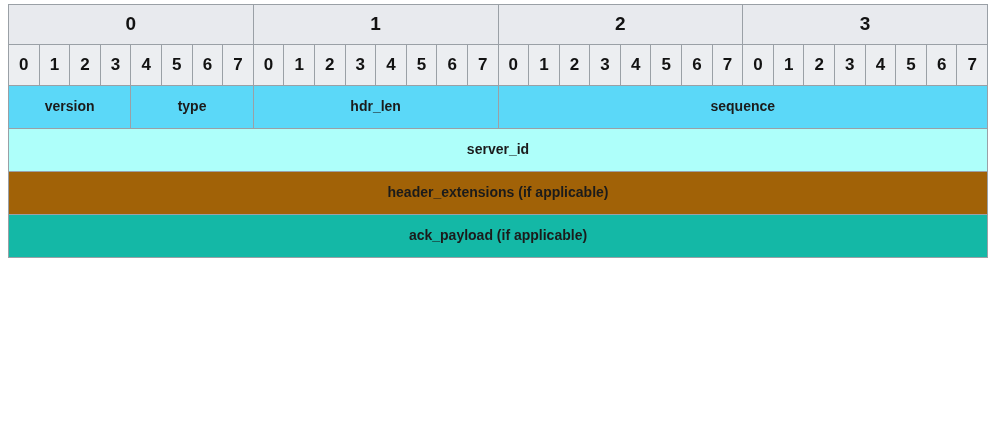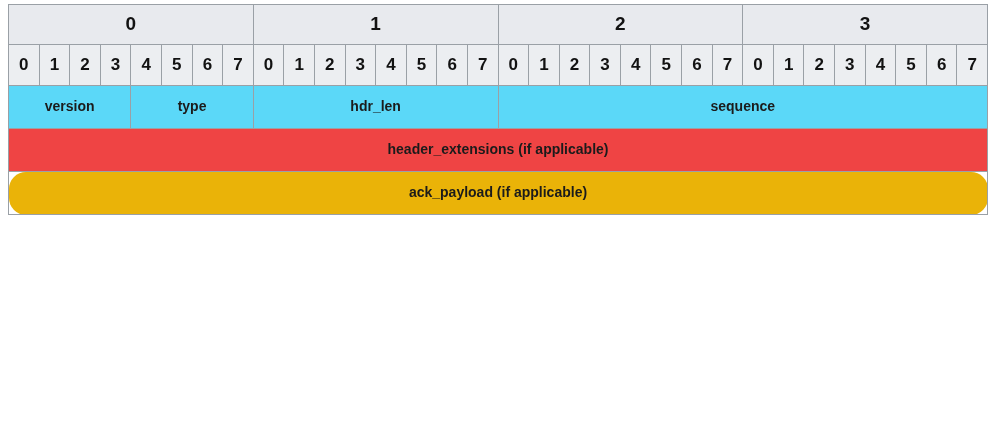--- a/index.html
+++ b/index.html
@@ -54,22 +54,22 @@
   
   tr.field-row td {
     height: 42px;
     font-size: 14px;
     font-weight: bold;
     color: #1b1b1b;
   }
 
   td.fill-cyan-strong { background: #5bd8f8; }
   td.fill-cyan-light  { background: #aefffa; }
-  td.fill-pink        { background: #ef4444; }
-  td.fill-white       { background: #eab308; border-radius: 17px; }
+  td.fill-pink        { background: #a16207; }
+  td.fill-white       { background: #14b8a6; }
 </style>
 </head>
 <body>
 
 <table class="packet-diagram">
   <colgroup id="bit-colgroup">
       <col style="width: 3.125%;">
       <col style="width: 3.125%;">
       <col style="width: 3.125%;">
       <col style="width: 3.125%;">
@@ -143,19 +143,22 @@
         <td>6</td>
         <td>7</td>
       </tr>
       <tr class="field-row">
         <td colspan="4" class="fill-cyan-strong">version</td>
         <td colspan="4" class="fill-cyan-strong">type</td>
         <td colspan="8" class="fill-cyan-strong">hdr_len</td>
         <td colspan="16" class="fill-cyan-strong">sequence</td>
       </tr>
       <tr class="field-row">
+        <td colspan="32" class="fill-cyan-light">server_id</td>
+      </tr>
+      <tr class="field-row">
         <td colspan="32" class="fill-pink">header_extensions (if applicable)</td>
       </tr>
       <tr class="field-row">
         <td colspan="32" class="fill-white">ack_payload (if applicable)</td>
       </tr>
     </tbody>
 </table>
 
 </body></html>

